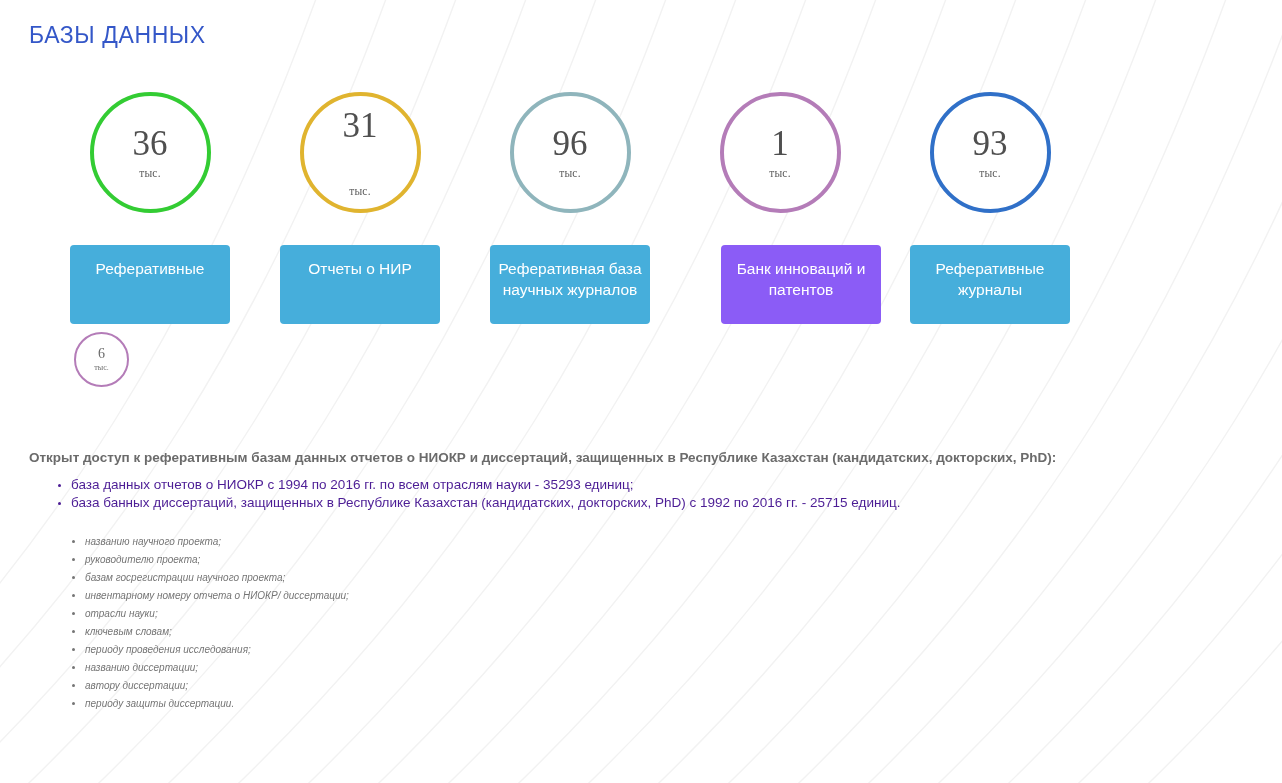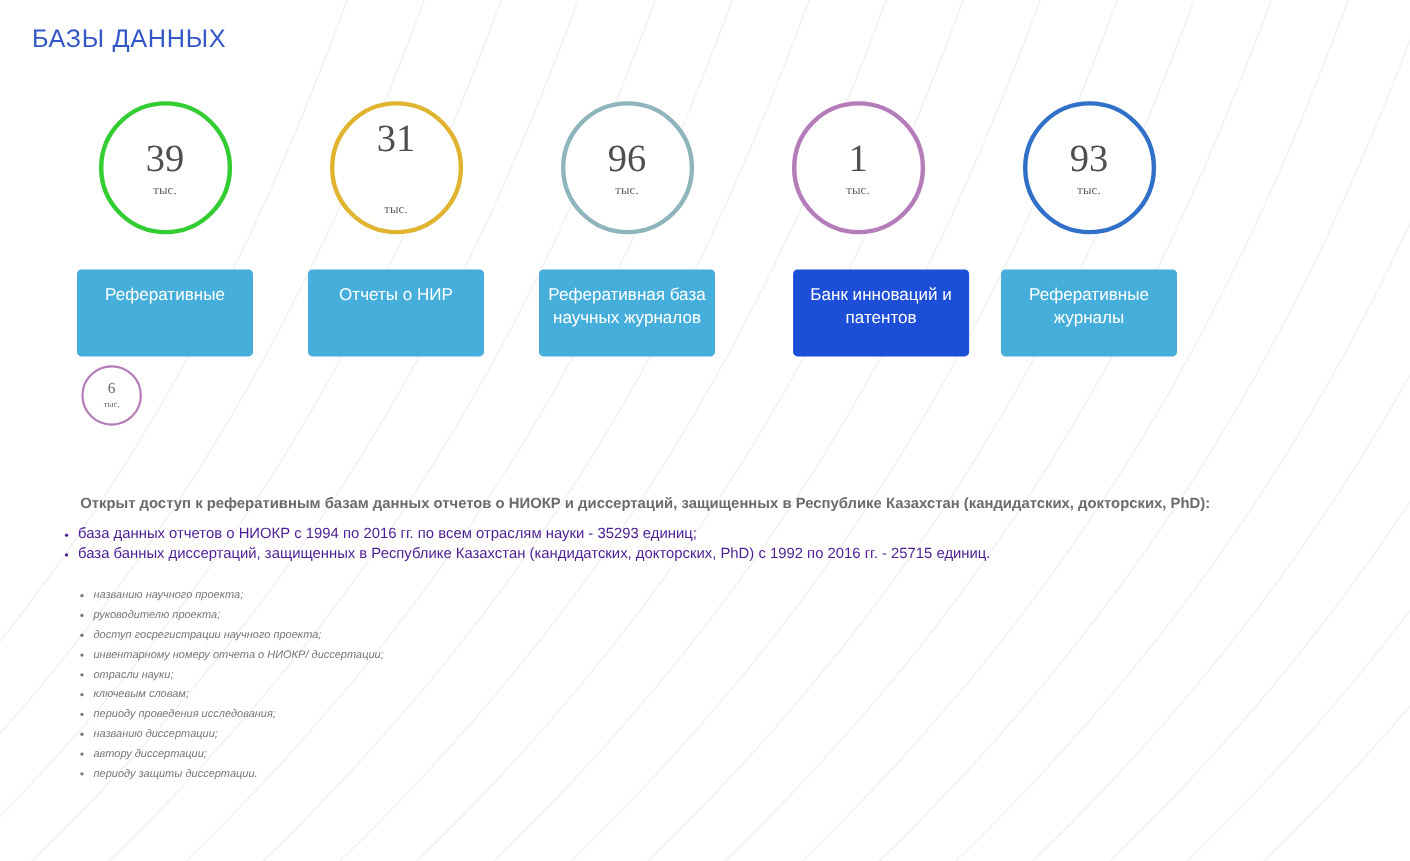--- a/index.html
+++ b/index.html
@@ -155,21 +155,20 @@
     left: 29px;
     top: 448px;
     width: 1115px;
   }
   .lead {
     font-weight: bold;
     font-size: 13.5px;
     line-height: 20px;
     color: #6b6b6b;
     margin: 0;
-    text-align: center;
   }
   ul.tight {
     margin: 8px 0 0 0;
     padding-left: 42px;
     list-style-type: disc;
   }
   ul.tight li {
     font-size: 13.5px;
     line-height: 18px;
     color: #4c1d95;
@@ -236,21 +235,21 @@
 </div>
 
 <div class="page">
 
   <div class="page-title" style="color: rgb(52, 87, 200);">БАЗЫ ДАННЫХ</div>
 
   <div class="stats-row">
 
     <div class="stat-tile">
       <div class="ring" style="border-color: rgb(51, 204, 51);">
-        <span class="num">39</span>
+        <span class="num">36</span>
         <span class="unit">тыс.</span>
       </div>
       <div class="card" style="background: rgb(70, 174, 219);">Реферативные</div>
     </div>
 
     <div class="stat-tile">
       <div class="ring" style="border-color: rgb(224, 180, 47); gap: 36px;">
         <span class="num">31</span>
         <span class="unit">тыс.</span>
       </div>
@@ -263,21 +262,21 @@
         <span class="unit">тыс.</span>
       </div>
       <div class="card" style="background: rgb(70, 174, 219);">Реферативная база научных журналов</div>
     </div>
 
     <div class="stat-tile">
       <div class="ring" style="border-color: rgb(180, 124, 184);">
         <span class="num">1</span>
         <span class="unit">тыс.</span>
       </div>
-      <div class="card" style="background: #1d4ed8; margin-left: 42px;">Банк инноваций и патентов</div>
+      <div class="card" style="background: #8b5cf6; margin-left: 42px;">Банк инноваций и патентов</div>
     </div>
 
     <div class="stat-tile">
       <div class="ring" style="border-color: rgb(48, 112, 200);">
         <span class="num">93</span>
         <span class="unit">тыс.</span>
       </div>
       <div class="card" style="background: rgb(70, 174, 219);">Реферативные журналы</div>
     </div>
 
@@ -297,21 +296,21 @@
     <ul class="tight">
       <li>база данных отчетов о НИОКР с 1994 по 2016 гг. по всем отраслям науки - 35293 единиц;</li>
       <li>база банных диссертаций, защищенных в Республике Казахстан (кандидатских, докторских, PhD) с 1992 по 2016 гг. - 25715 единиц.</li>
     </ul>
 
 
     <div class="search-block">
       <ul class="search-list">
         <li>названию научного проекта;</li>
         <li>руководителю проекта;</li>
-        <li>доступ госрегистрации научного проекта;</li>
+        <li>базам госрегистрации научного проекта;</li>
         <li>инвентарному номеру отчета о НИОКР/ диссертации;</li>
         <li>отрасли науки;</li>
         <li>ключевым словам;</li>
         <li>периоду проведения исследования;</li>
         <li>названию диссертации;</li>
         <li>автору диссертации;</li>
         <li>периоду защиты диссертации.</li>
       </ul>
     </div>
 

